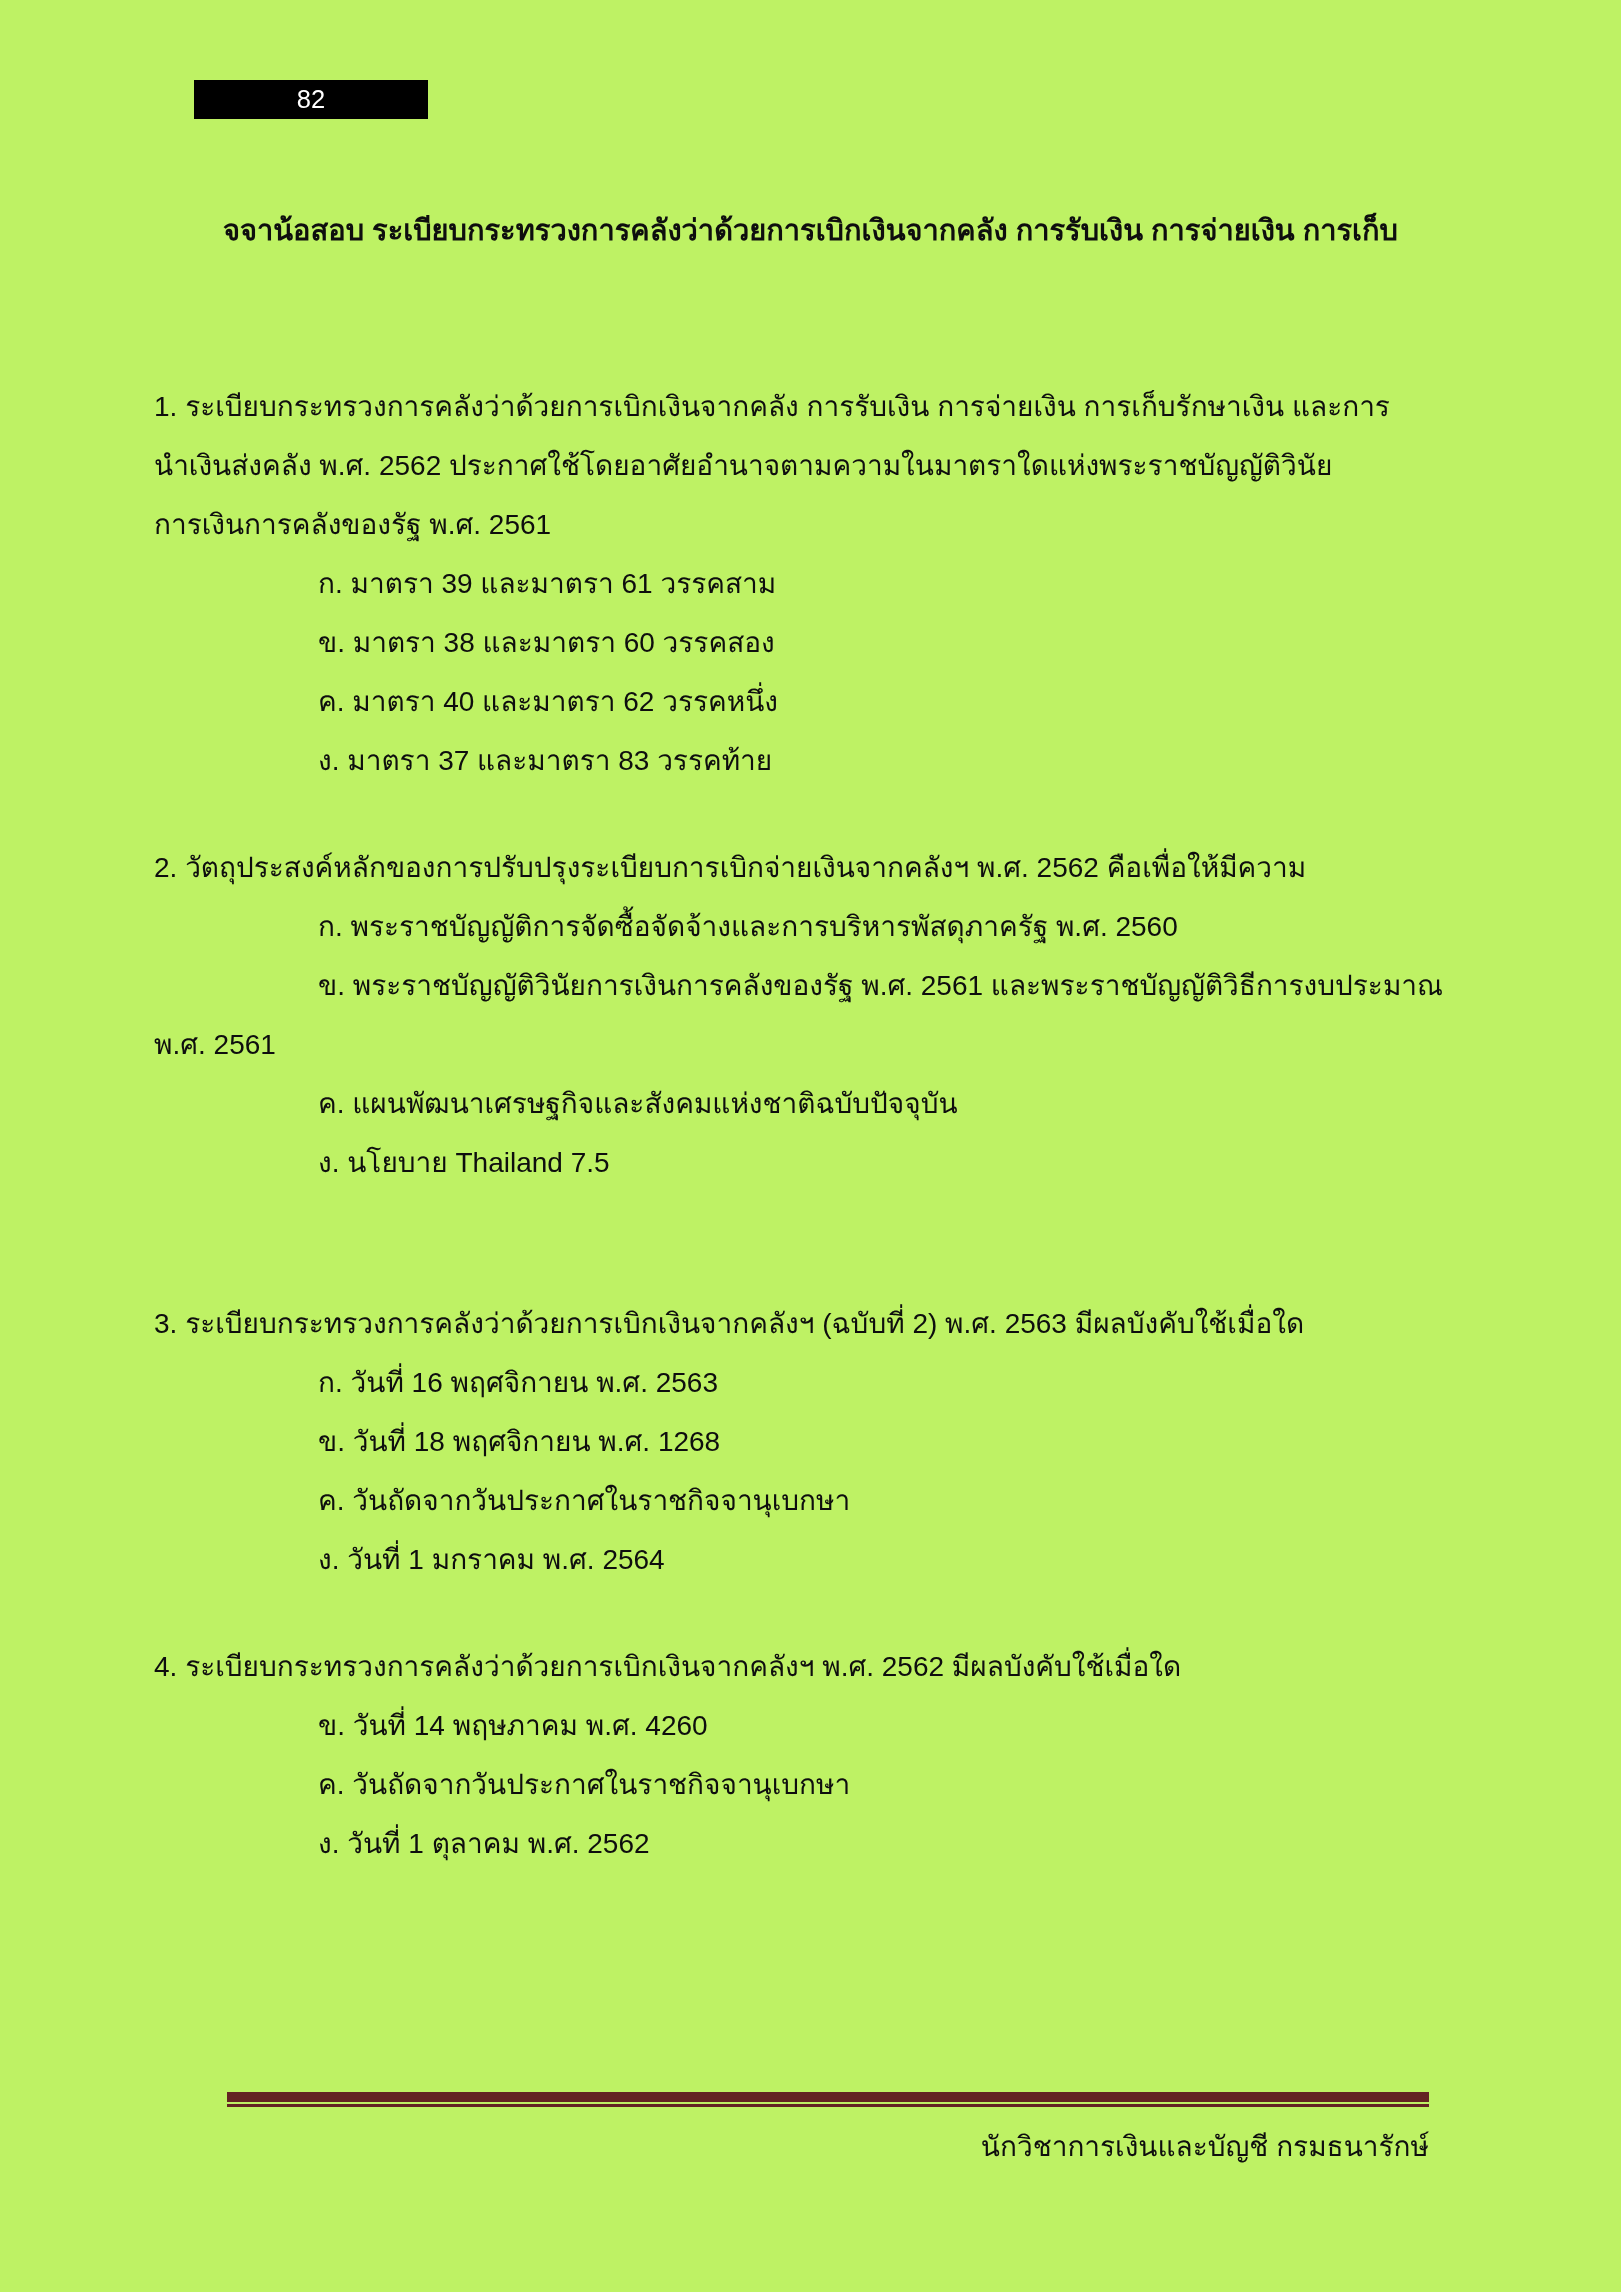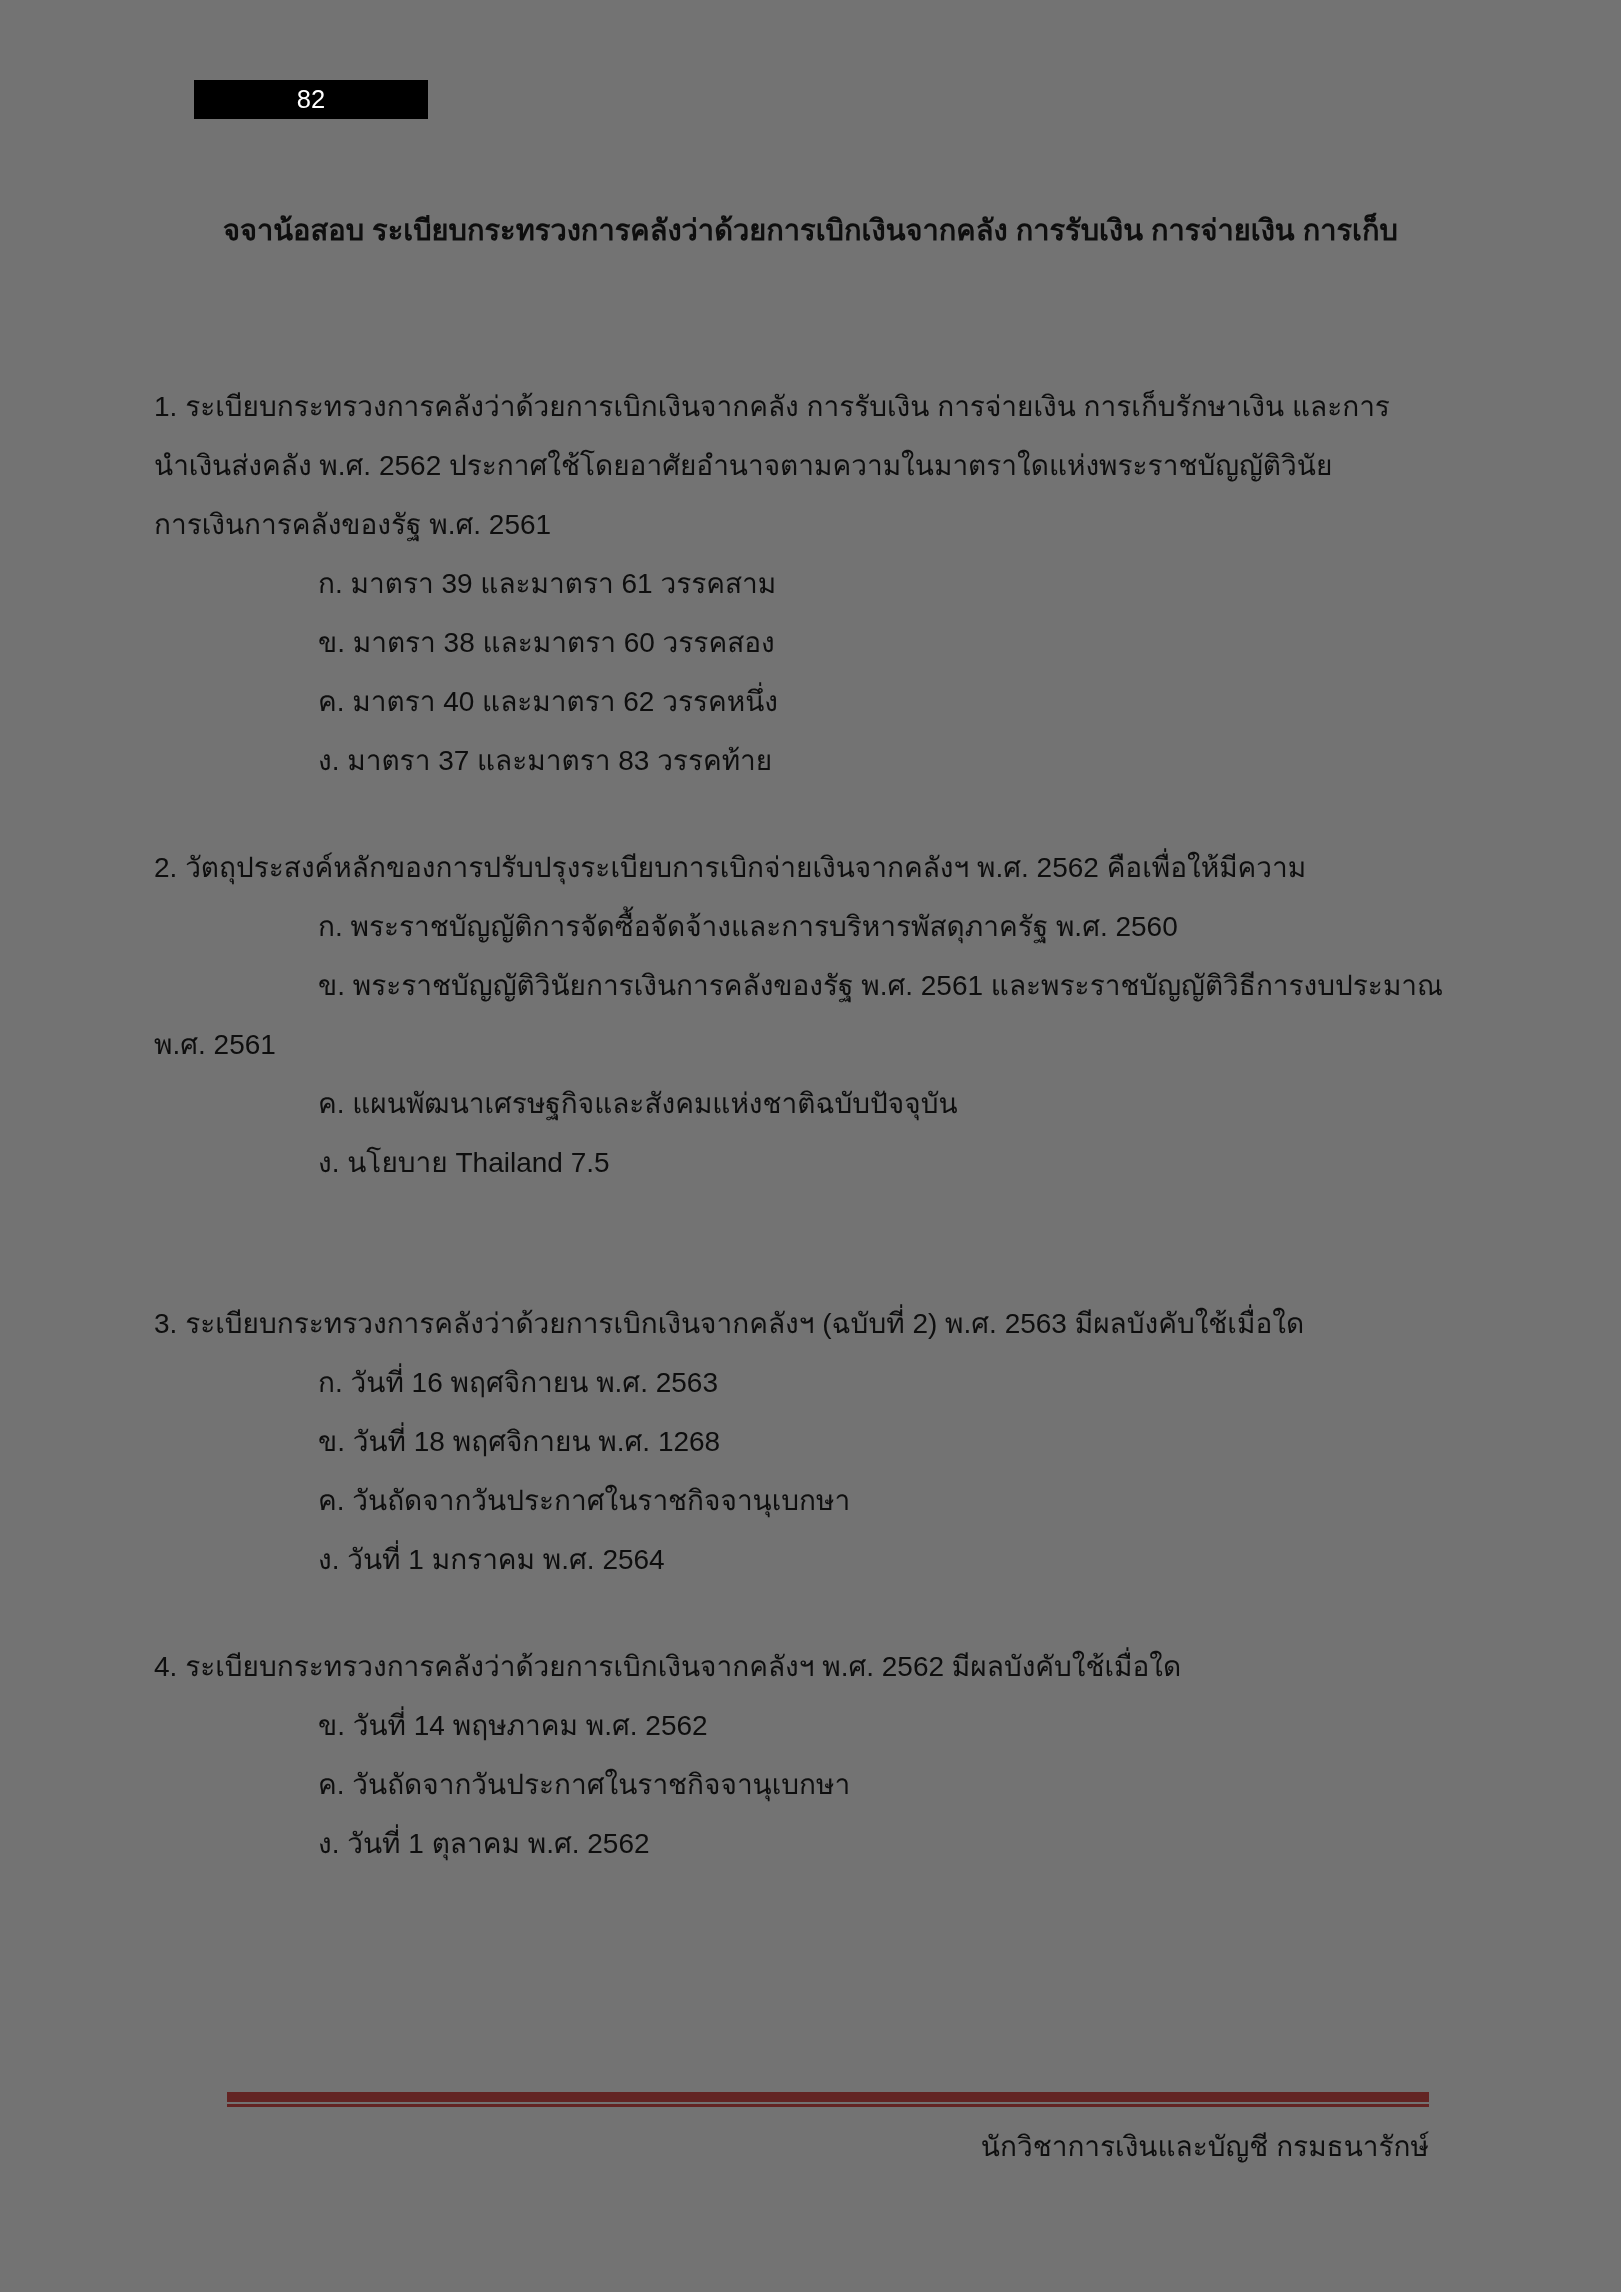--- a/index.html
+++ b/index.html
@@ -1,19 +1,19 @@
 <!DOCTYPE html>
 <html><head>
 <meta charset="utf-8">
 <style>
   html,body { margin:0; padding:0; background:#ffffff; }
   .page {
     position:relative;
     width:1621px; height:2293px;
-    background:#737373;
+    background:#bef264;
     font-family:"Liberation Sans","DejaVu Sans",sans-serif;
     color:#0e0e0e;
     overflow:hidden;
   }
   .line { height:59px; line-height:59px; font-size:28px; white-space:nowrap; }
   .block { position:absolute; left:154px; width:1313px; }
   .title-block .line { text-align:center; font-weight:bold; font-size:29px; }
   .choice { padding-left:164px; }
   .page-num-box {
     position:absolute; left:194px; top:80px; width:234px; height:39px;
@@ -64,21 +64,21 @@
   <div class="block" style="top:1294px">
     <div class="line">3. ระเบียบกระทรวงการคลังว่าด้วยการเบิกเงินจากคลังฯ (ฉบับที่ 2) พ.ศ. 2563 มีผลบังคับใช้เมื่อใด</div>
     <div class="line choice">ก. วันที่ 16 พฤศจิกายน พ.ศ. 2563</div>
     <div class="line choice">ข. วันที่ 18 พฤศจิกายน พ.ศ. 1268</div>
     <div class="line choice">ค. วันถัดจากวันประกาศในราชกิจจานุเบกษา</div>
     <div class="line choice">ง. วันที่ 1 มกราคม พ.ศ. 2564</div>
   </div>
 
   <div class="block" style="top:1637px">
     <div class="line">4. ระเบียบกระทรวงการคลังว่าด้วยการเบิกเงินจากคลังฯ พ.ศ. 2562 มีผลบังคับใช้เมื่อใด</div>
-    <div class="line choice">ข. วันที่ 14 พฤษภาคม พ.ศ. 2562</div>
+    <div class="line choice">ข. วันที่ 14 พฤษภาคม พ.ศ. 4260</div>
     <div class="line choice">ค. วันถัดจากวันประกาศในราชกิจจานุเบกษา</div>
     <div class="line choice">ง. วันที่ 1 ตุลาคม พ.ศ. 2562</div>
   </div>
 
   <div class="footer-rule">
     <div class="rule-thick" style="background-color: rgb(99, 36, 35);"></div>
     <div class="rule-thin" style="background-color: rgb(99, 36, 35);"></div>
   </div>
 
   <div class="footer-credit-block">

